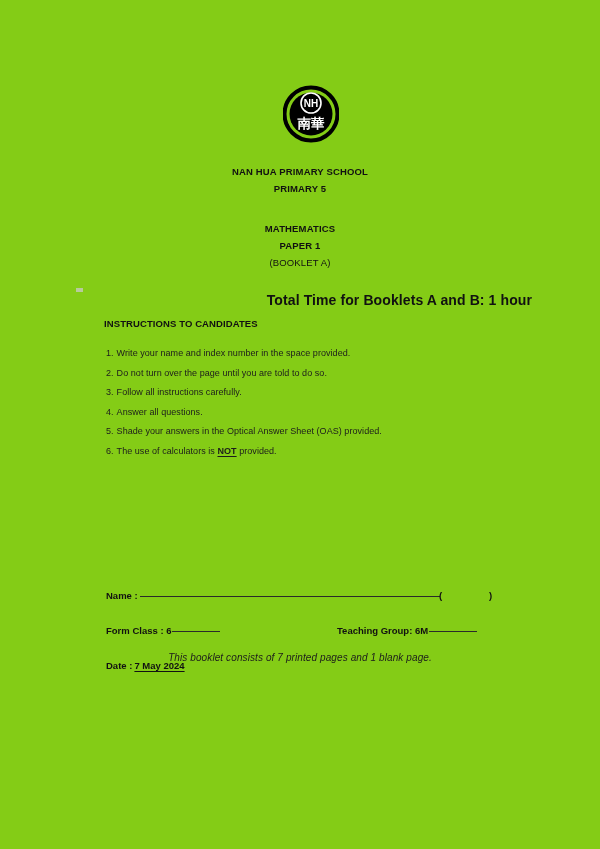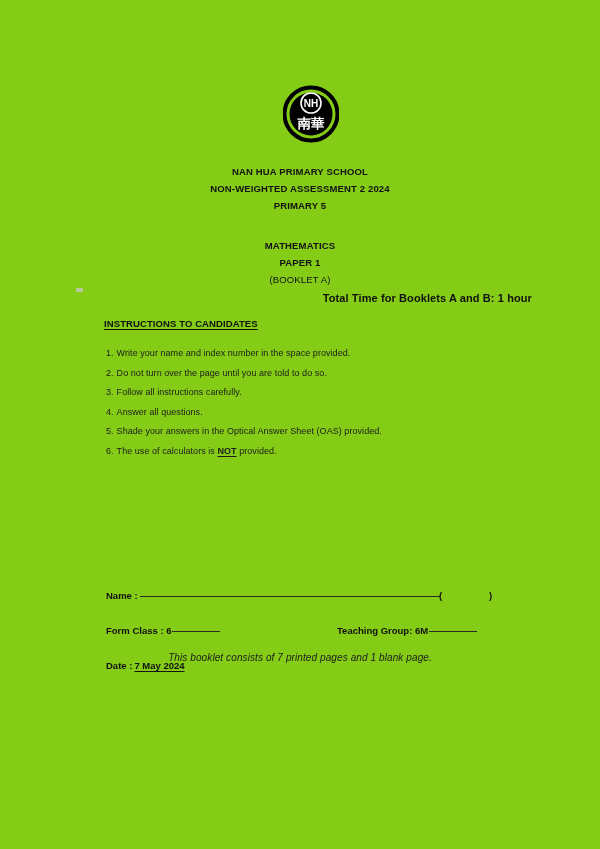--- a/index.html
+++ b/index.html
@@ -50,21 +50,21 @@
   }
   .head-gap { height: 23px; }
   .head-line.subject { font-size: 9.5px; font-weight: bold; }
   .head-line.booklet { font-weight: normal; font-size: 9.5px; }
 
   
   .total-time {
     position: absolute;
     right: 68px;
     top: 292px;
-    font-size: 11px;
+    font-size: 14px;
     font-weight: bold;
     letter-spacing: 0.1px;
     color: #111;
     text-align: right;
   }
 
   
   .smudge {
     position: absolute;
     left: 76px;
@@ -75,21 +75,20 @@
     opacity: 0.75;
   }
 
   
   .instr-title {
     position: absolute;
     left: 104px;
     top: 318px;
     font-size: 9.5px;
     font-weight: bold;
-    text-decoration: underline;
     text-underline-offset: 2px;
     letter-spacing: 0.1px;
     color: #111;
   }
   .instr-list {
     position: absolute;
     left: 106px;
     top: 344px;
     width: 420px;
   }
@@ -182,21 +181,20 @@
 
       <circle cx="28" cy="18" r="10" fill="#000000" stroke="#ffffff" stroke-width="1.6"></circle>
       <text x="28" y="22" text-anchor="middle" font-family="'Liberation Sans', sans-serif" font-size="10" font-weight="bold" fill="#ffffff">NH</text>
 
       <text x="28" y="42.5" text-anchor="middle" font-family="'DejaVu Sans', sans-serif" font-size="13.5" font-weight="bold" fill="#ffffff" letter-spacing="0">南華</text>
     </svg>
   </div>
 
   <div class="head-block">
     <div class="head-line">NAN HUA PRIMARY SCHOOL</div>
-    <div class="head-line">NON-WEIGHTED ASSESSMENT 2 2024</div>
     <div class="head-line">PRIMARY 5</div>
     <div class="head-gap"></div>
     <div class="head-line subject">MATHEMATICS</div>
     <div class="head-line subject">PAPER 1</div>
     <div class="head-line booklet">(BOOKLET A)</div>
   </div>
 
   <div class="total-time">Total Time for Booklets A and B: 1 hour</div>
 
   <div class="smudge"></div>

